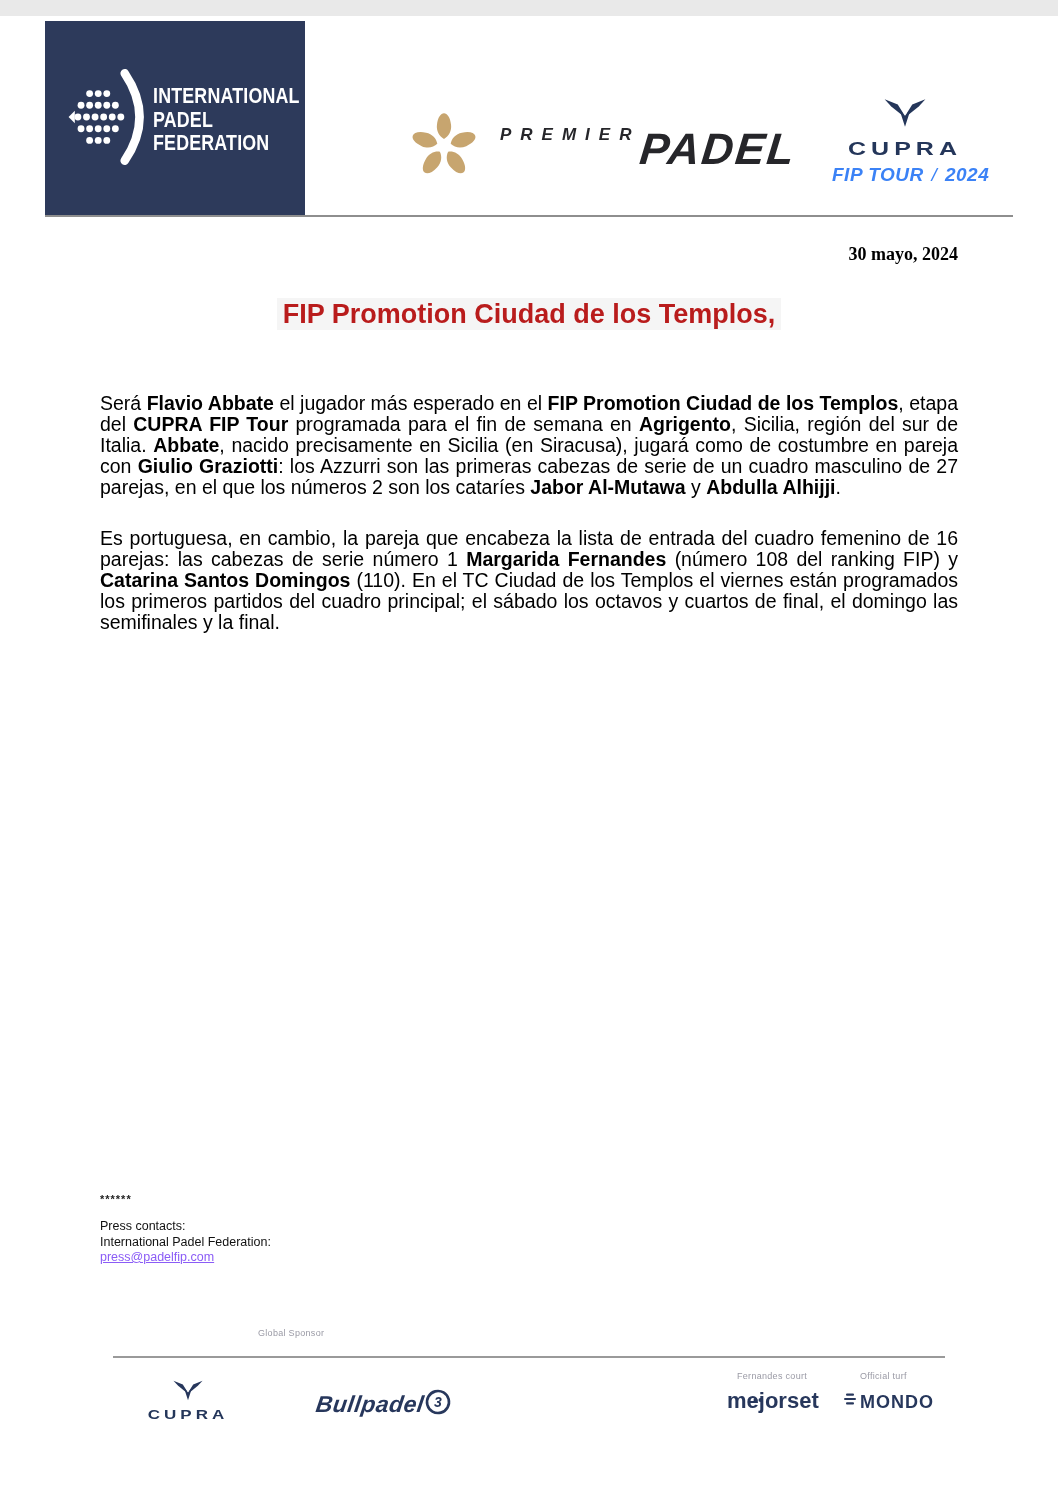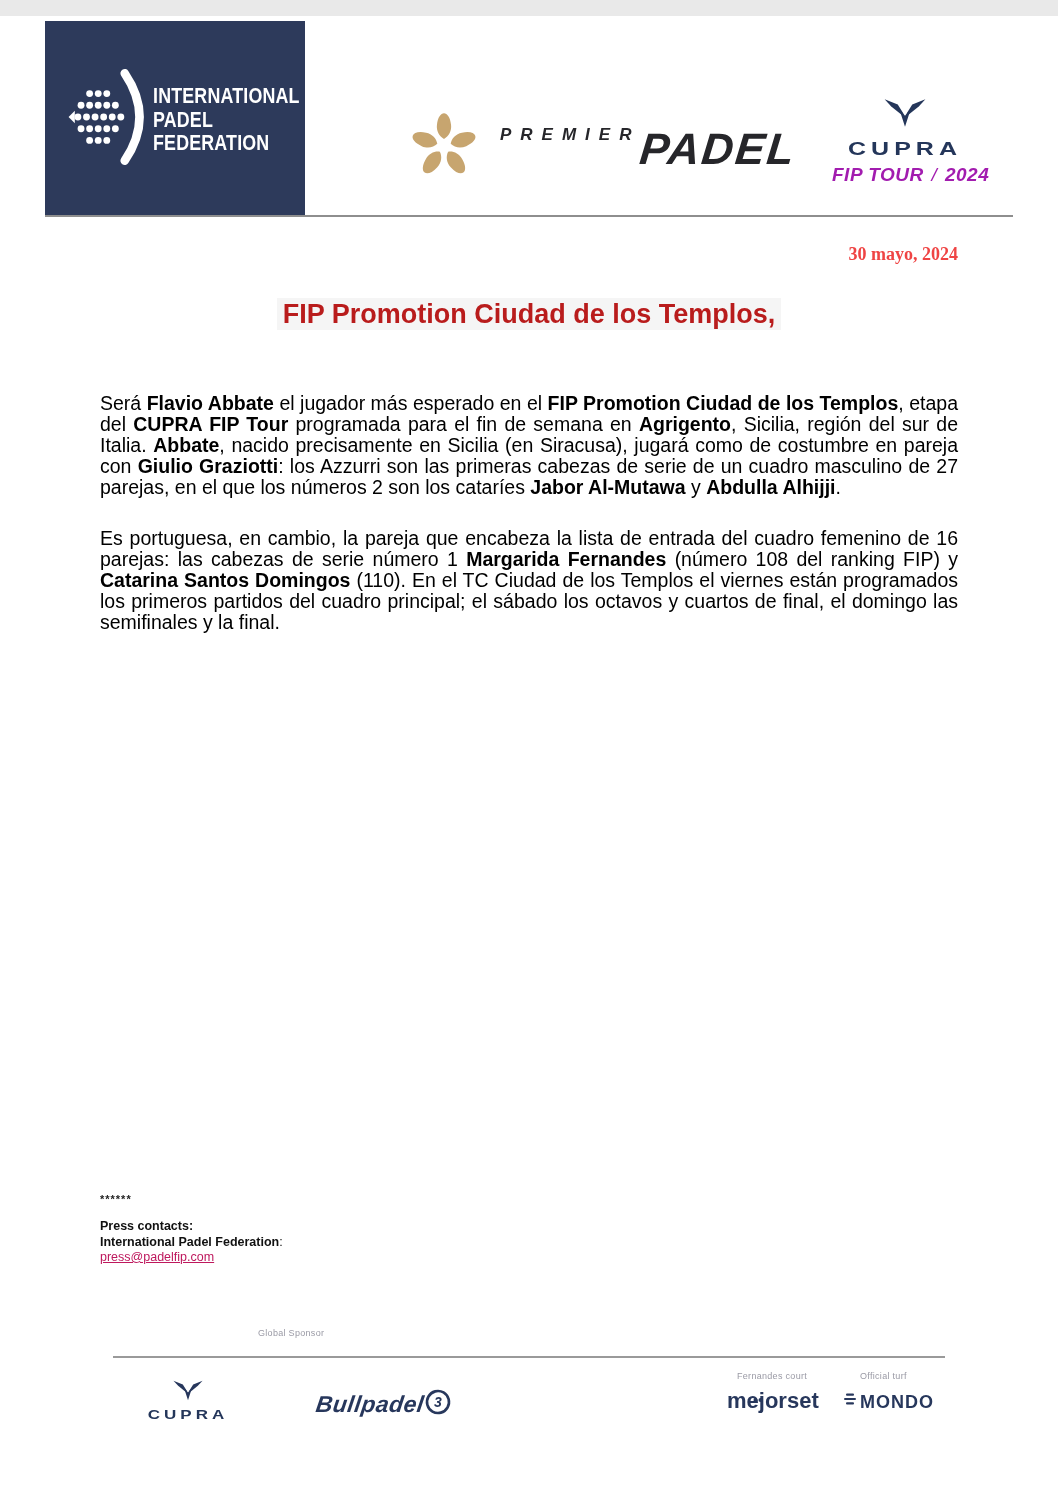--- a/index.html
+++ b/index.html
@@ -33,47 +33,47 @@
     color:#26262a; transform:skewX(-6deg); line-height:44px; margin-top:2px;
   }
 
   .cupra-header { position:absolute; left:832px; top:82px; width:146px; text-align:center; color:#24365a; }
   .cupra-word {
     font-weight:bold; font-size:25px; letter-spacing:5px; color:#24365a;
     transform:scale(1.0,0.72); transform-origin:center; margin-top:2px;
   }
   .cupra-tour {
     font-style:italic; font-weight:bold; font-size:19px; letter-spacing:0.5px;
-    color:#a21caf; margin-top:1px; white-space:nowrap;
+    color:#3b82f6; margin-top:1px; white-space:nowrap;
   }
   .cupra-tour .slash { font-weight:normal; padding:0 2px; }
 
   
   .date-line {
     position:absolute; right:100px; top:228px;
-    font-family:"Liberation Serif", serif; font-weight:bold; font-size:18px; color:#ef4444;
+    font-family:"Liberation Serif", serif; font-weight:bold; font-size:18px; color:#000000;
   }
   .doc-title {
     position:absolute; left:0; top:281px; width:1058px; text-align:center;
     font-weight:bold; font-size:27px; line-height:35px; color:#b91c1c;
   }
   .doc-title .hl { background:#f5f5f5; padding:1px 6px; }
 
   
   .body-text { position:absolute; left:100px; top:377px; width:858px; }
   .body-text p {
     font-size:19.5px; line-height:21px; text-align:justify; color:#000000;
     margin-bottom:30px;
   }
 
   
   .stars { position:absolute; left:100px; top:1177px; font-size:11px; font-weight:bold; letter-spacing:1px; color:#222; }
   .press { position:absolute; left:100px; top:1203px; font-size:12.5px; line-height:15.5px; color:#111; }
-  .press .b { font-weight:bold; }
-  .press a { color:#be185d; text-decoration:underline; }
+  .press .b { font-weight:normal; }
+  .press a { color:#8b5cf6; text-decoration:underline; }
 
   
   .sponsor-rule { position:absolute; left:113px; top:1340px; width:832px; height:2px; background:#9a9a9a; }
   .sp-label { position:absolute; font-size:9px; color:#9a9aa5; letter-spacing:0.3px; }
   .cupra-footer { position:absolute; left:140px; top:1364px; width:96px; text-align:center; color:#27375c; }
   .cupra-footer .cupra-word { font-size:17px; letter-spacing:4px; margin-top:0; }
   .bullpadel { position:absolute; left:316px; top:1372px; display:flex; align-items:center; color:#27375c; }
   .bullpadel-word { font-style:italic; font-weight:900; font-size:23px; letter-spacing:0.5px; transform:skewX(-8deg); }
   .mejorset { position:absolute; left:727px; top:1372px; color:#27375c; }
   .mejorset-word { font-weight:900; font-size:22px; letter-spacing:0px; position:relative; }

